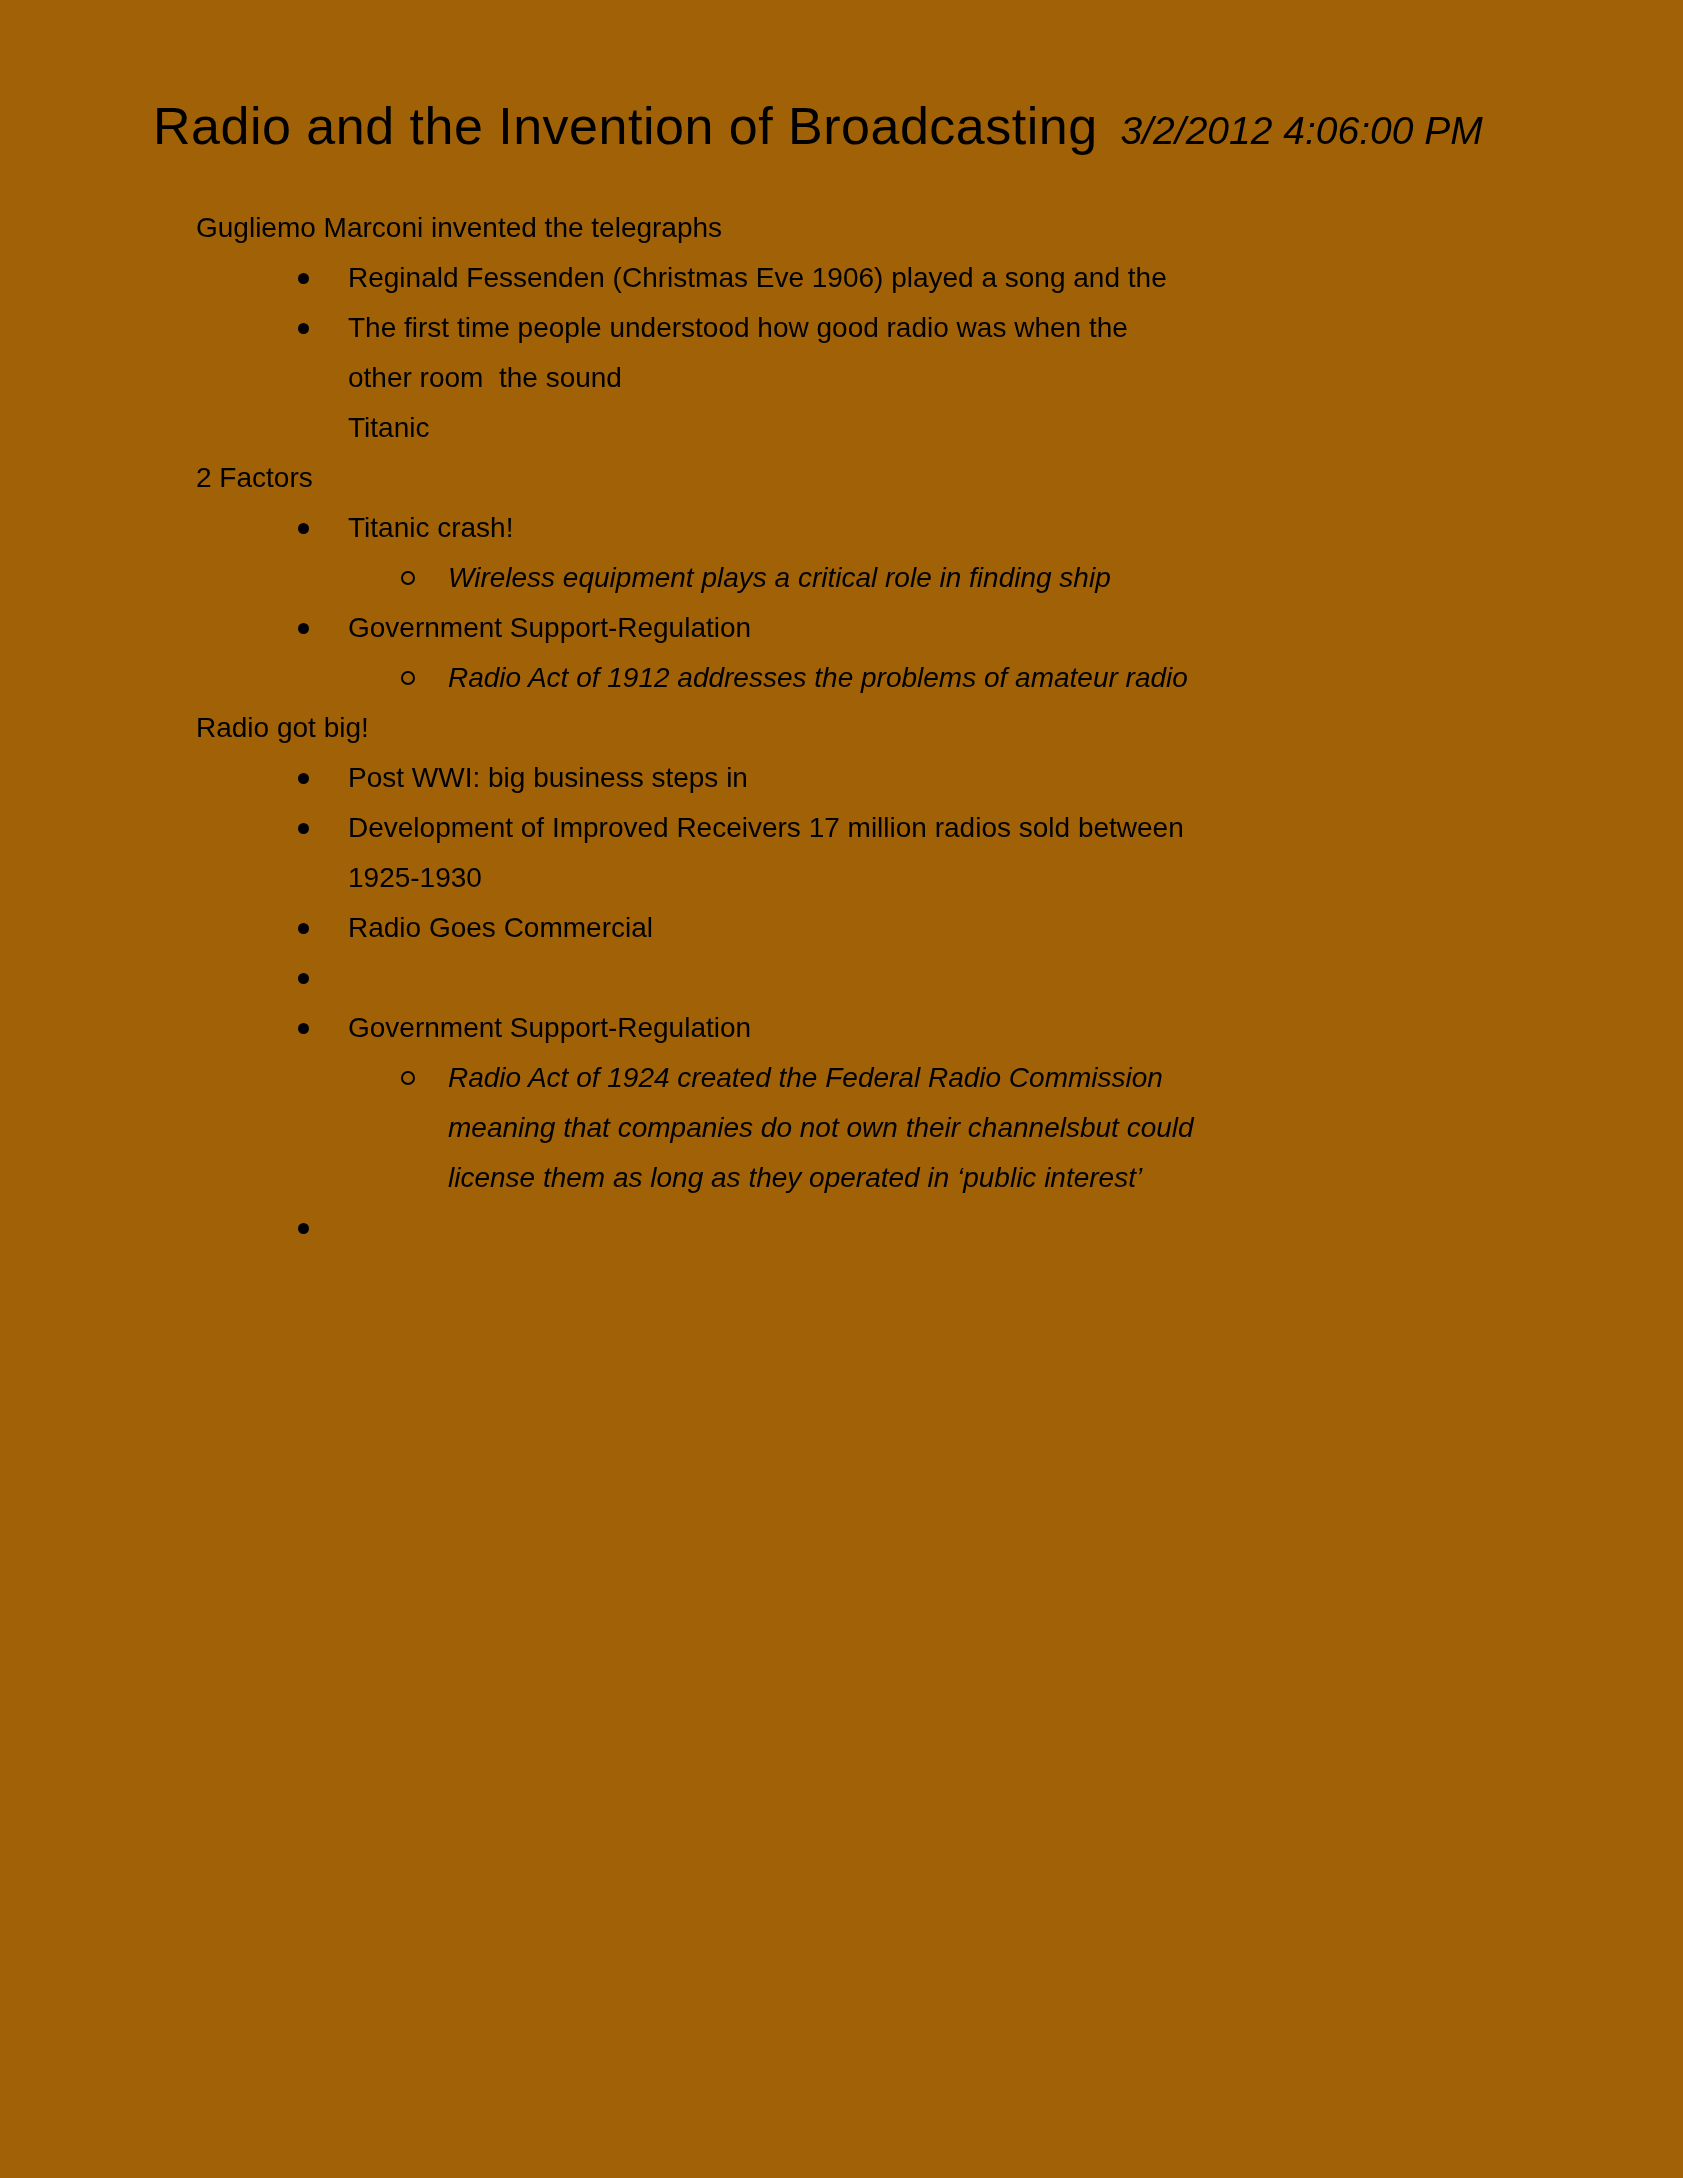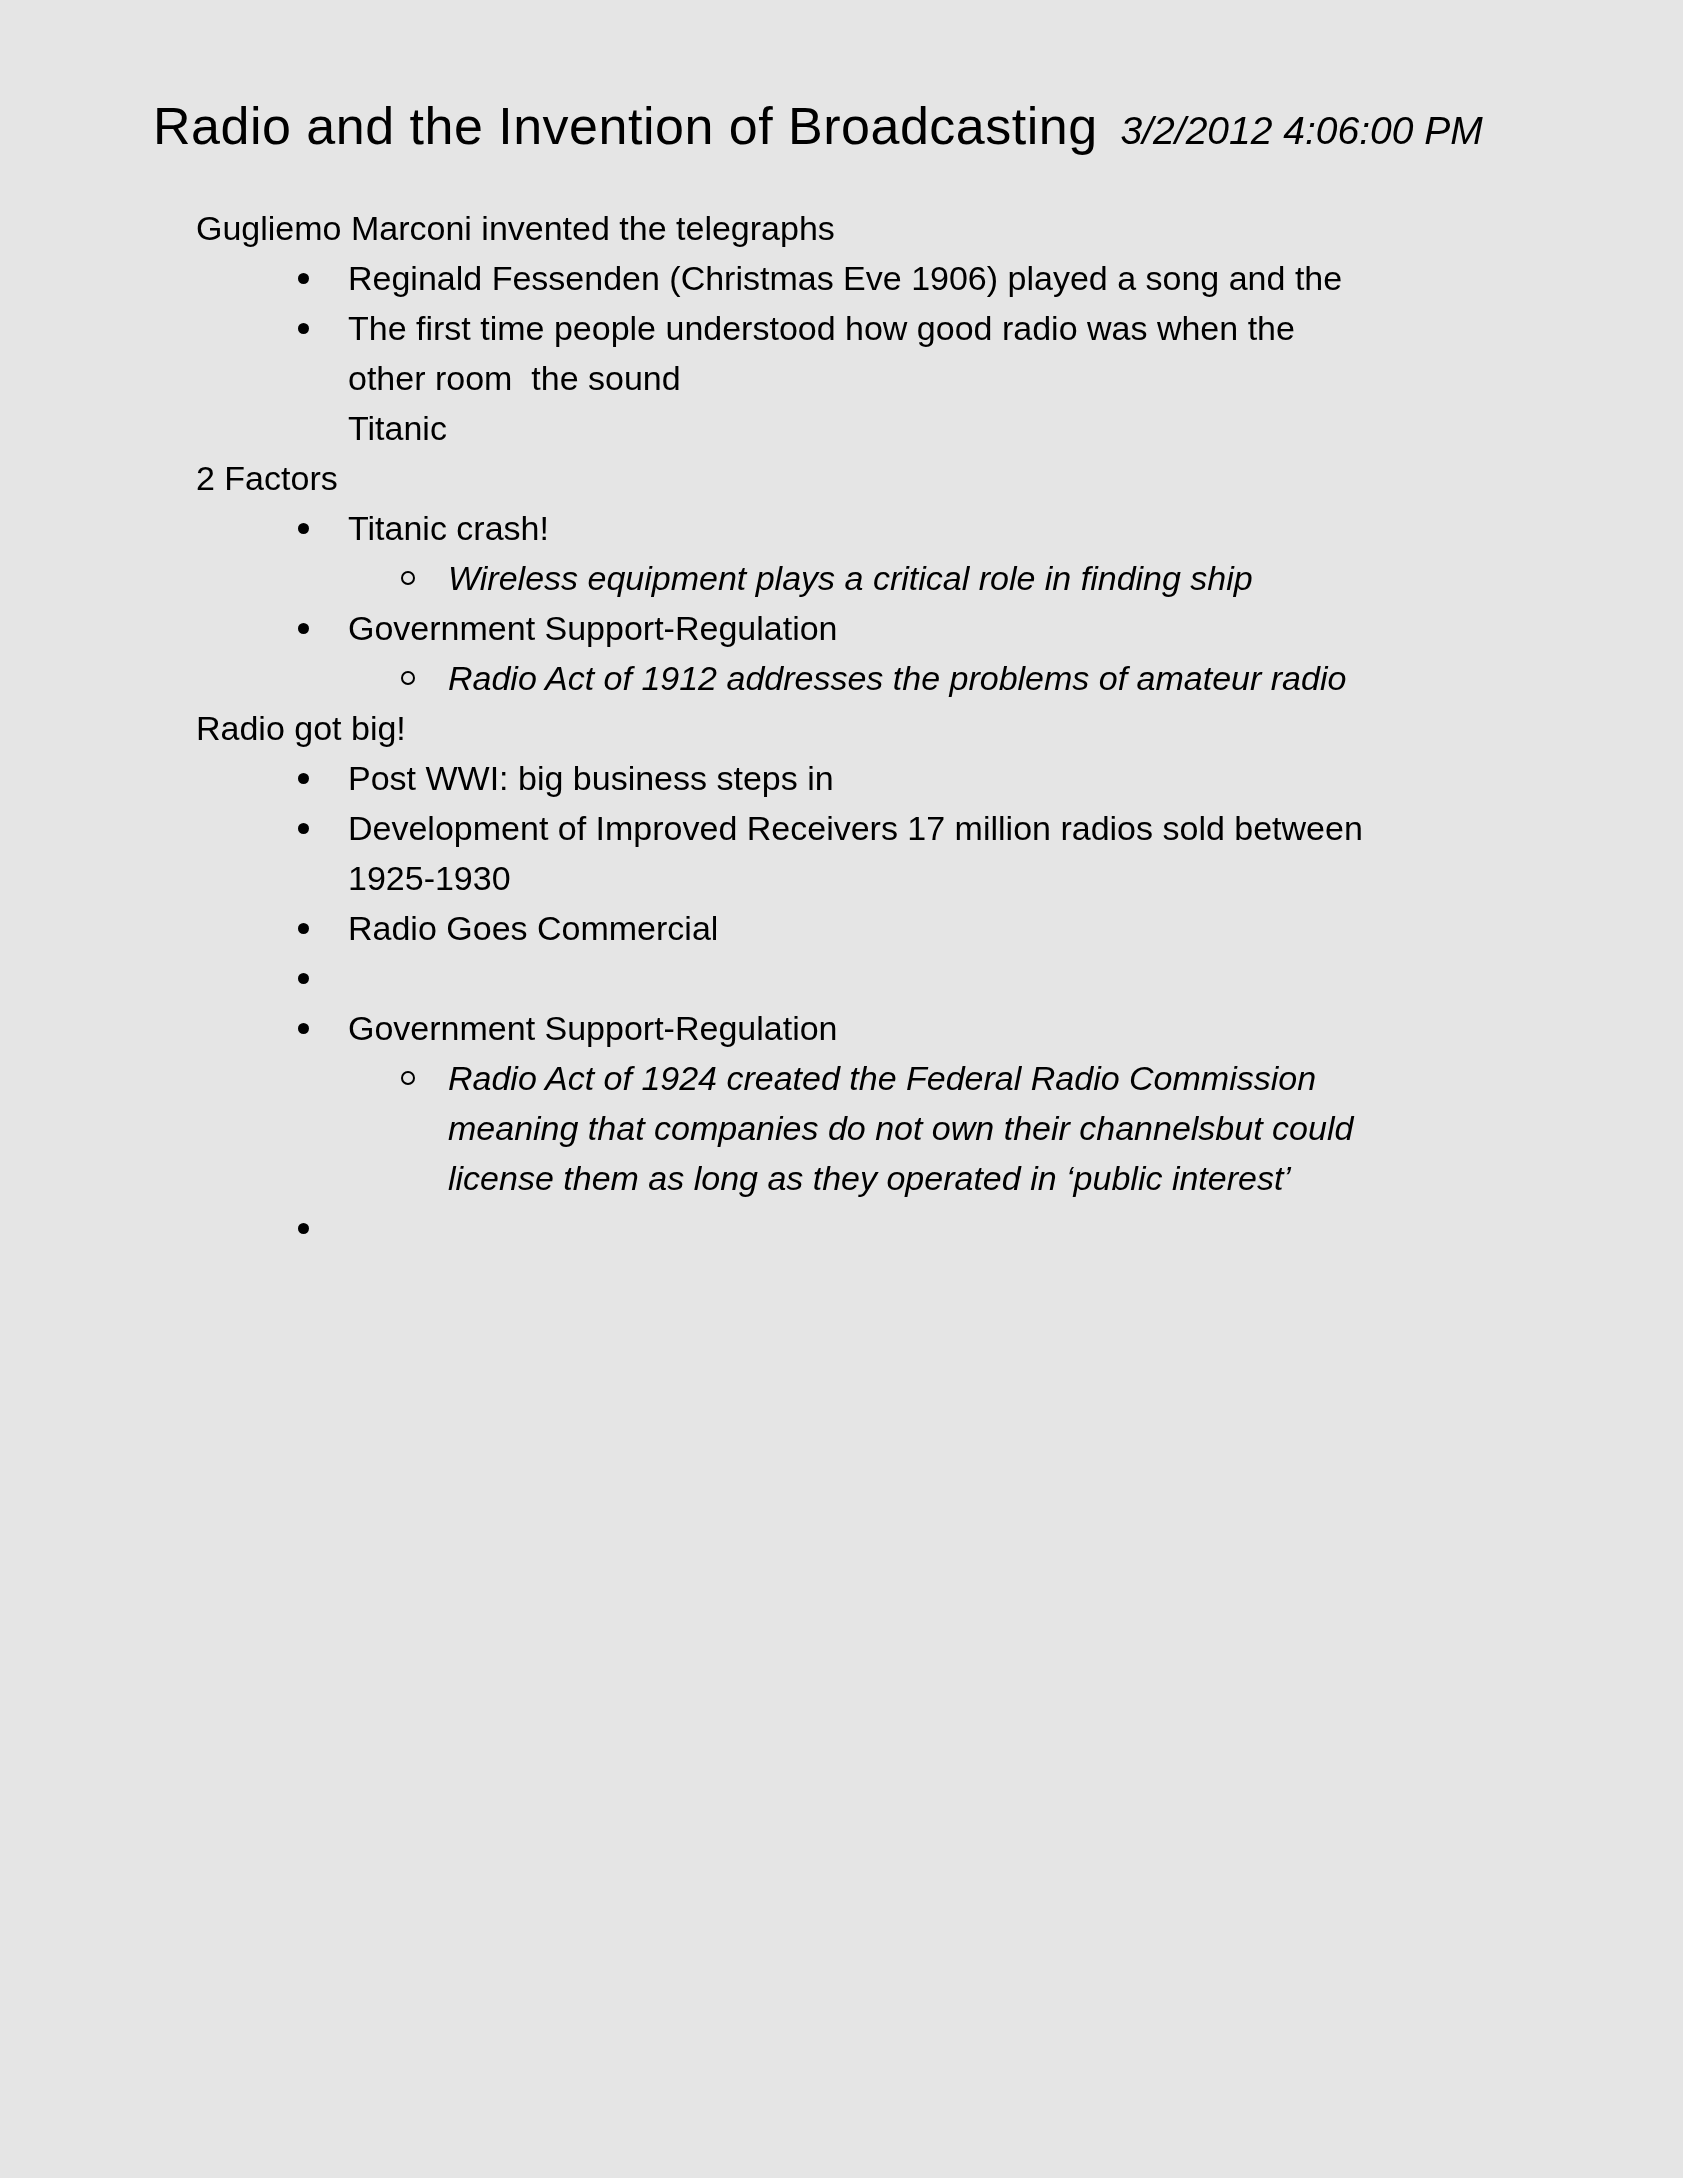--- a/index.html
+++ b/index.html
@@ -4,21 +4,21 @@
 <style>
   html, body {
     margin: 0;
     padding: 0;
     background: #ffffff;
   }
   .page {
     position: relative;
     width: 1683px;
     height: 2178px;
-    background: #e5e5e5;
+    background: #a16207;
     color: #000000;
     font-family: "Liberation Sans", "DejaVu Sans", sans-serif;
     overflow: hidden;
   }
   .header {
     position: absolute;
     left: 153px;
     top: 100px;
     display: flex;
     align-items: baseline;
@@ -37,21 +37,21 @@
   }
   .notes {
     position: absolute;
     left: 196px;
     top: 203px;
     width: 1406px;
   }
   .line {
     position: relative;
     height: 50px;
-    font-size: 34px;
+    font-size: 28px;
     line-height: 50px;
     white-space: pre;
   }
   .txt {
     display: inline-block;
     white-space: pre;
   }
   .lvl0 .txt { margin-left: 0; }
   .lvl1 .txt { margin-left: 152px; }
   .lvl2 .txt { margin-left: 252px; font-style: italic; }

